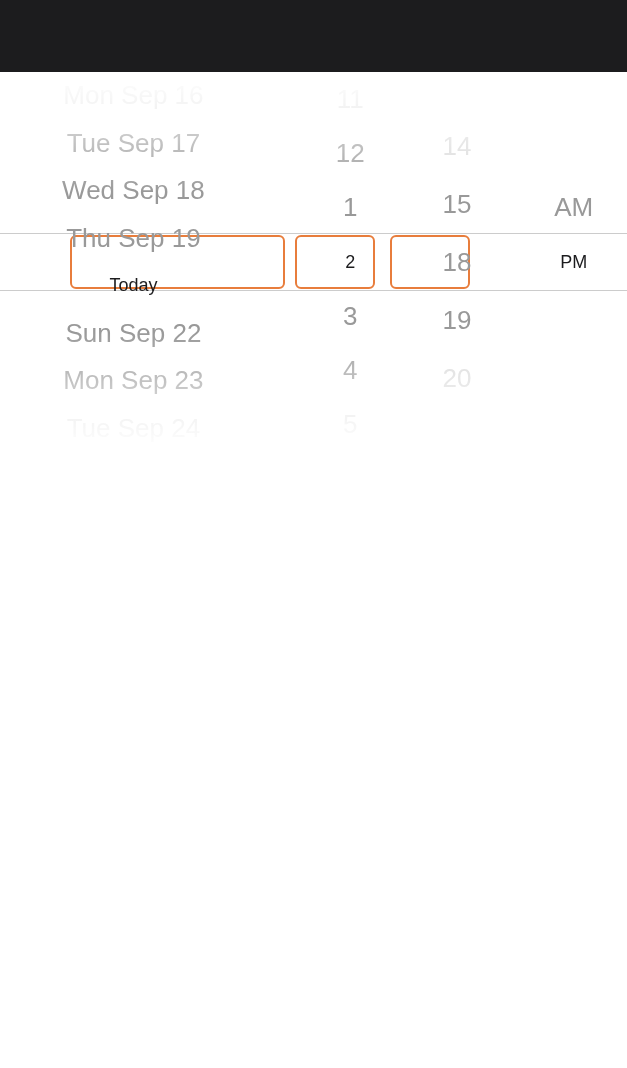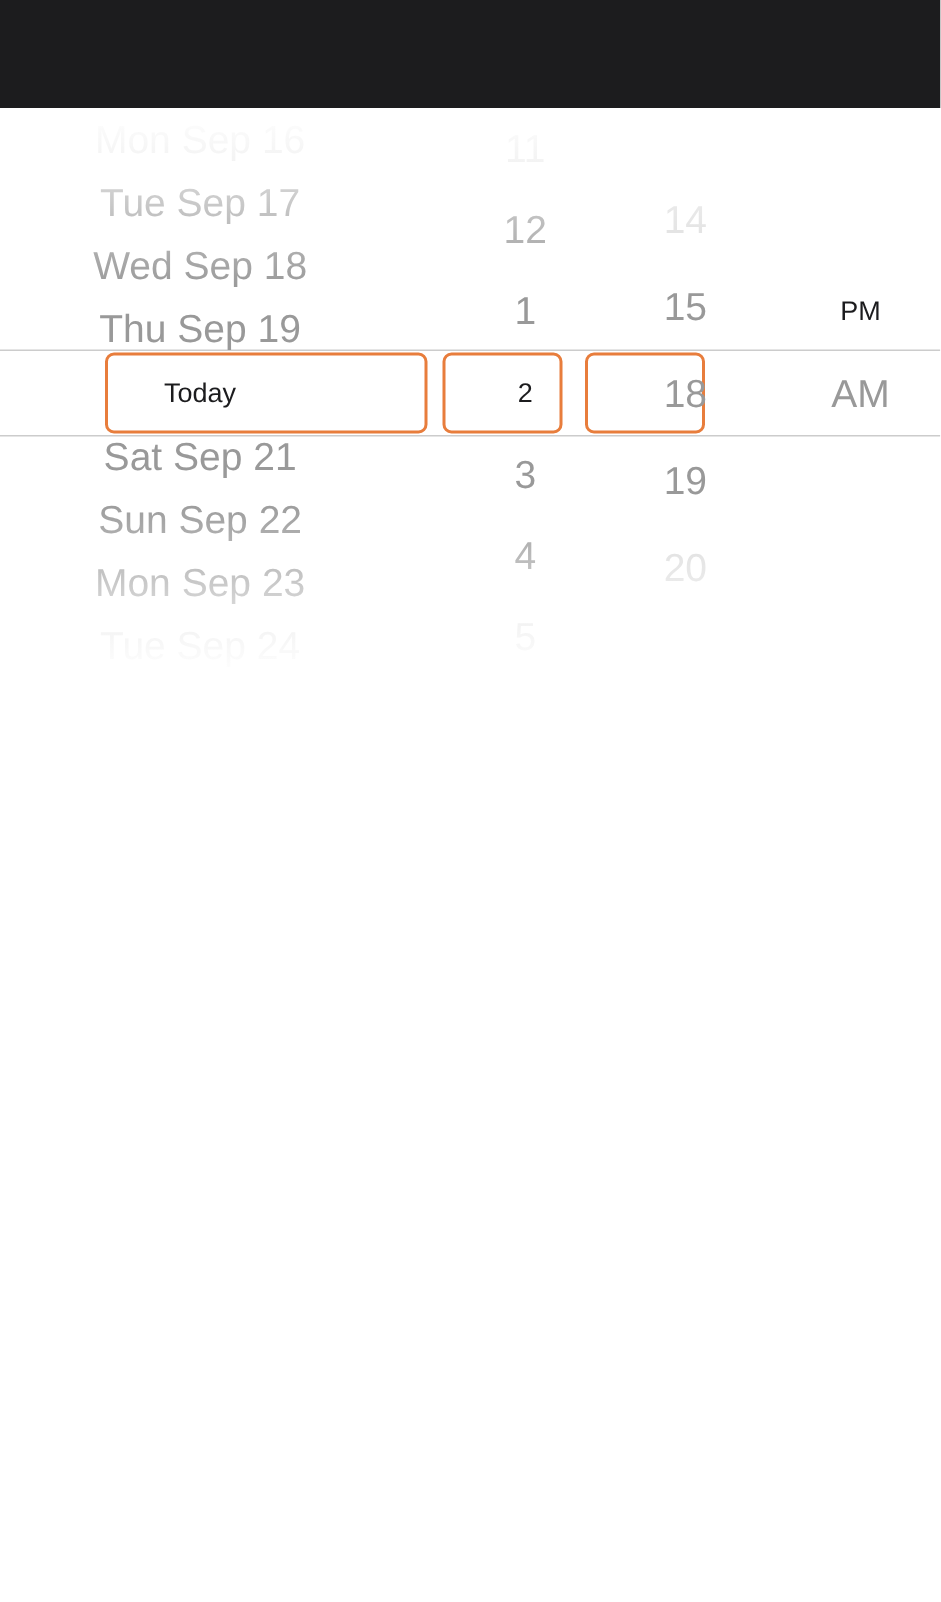--- a/index.html
+++ b/index.html
@@ -247,23 +247,20 @@
       <div class="picker-item near">
           <span>Wed Sep 18</span>
         </div>
       <div class="picker-item near">
           <span>Thu Sep 19</span>
         </div>
       <div class="picker-item selected">
           <span>Today</span>
         </div>
       <div class="picker-item near">
-          <span>Sat Sep 21</span>
-        </div>
-      <div class="picker-item near">
           <span>Sun Sep 22</span>
         </div>
       <div class="picker-item near">
           <span>Mon Sep 23</span>
         </div>
       <div class="picker-item far">
           <span>Tue Sep 24</span>
         </div>
     </div>
 
@@ -305,25 +302,25 @@
           <span>19</span>
         </div>
       <div class="picker-item far">
           <span>20</span>
         </div>
     </div>
 
     <div class="picker-col picker-col-ampm">
       <div class="picker-item" style="height:58px;"></div>
       <div class="picker-item" style="height:58px;"></div>
+      <div class="picker-item near">
+          <span>AM</span>
+        </div>
       <div class="picker-item selected">
           <span>PM</span>
-        </div>
-      <div class="picker-item near">
-          <span>AM</span>
         </div>
       <div class="picker-item" style="height:58px;"></div>
       <div class="picker-item" style="height:58px;"></div>
       <div class="picker-item" style="height:58px;"></div>
     </div>
   </div>
 </div>
 
 <div class="content-area"></div>
 

